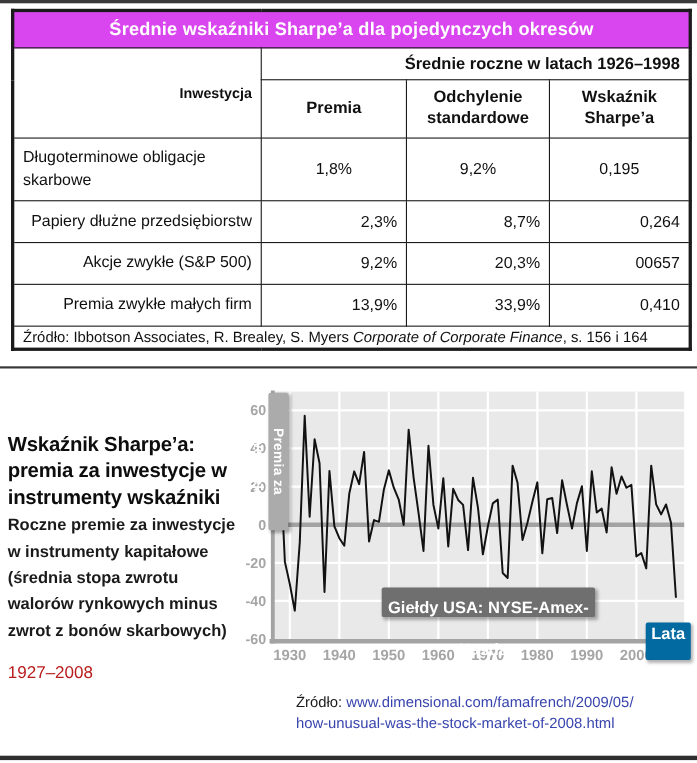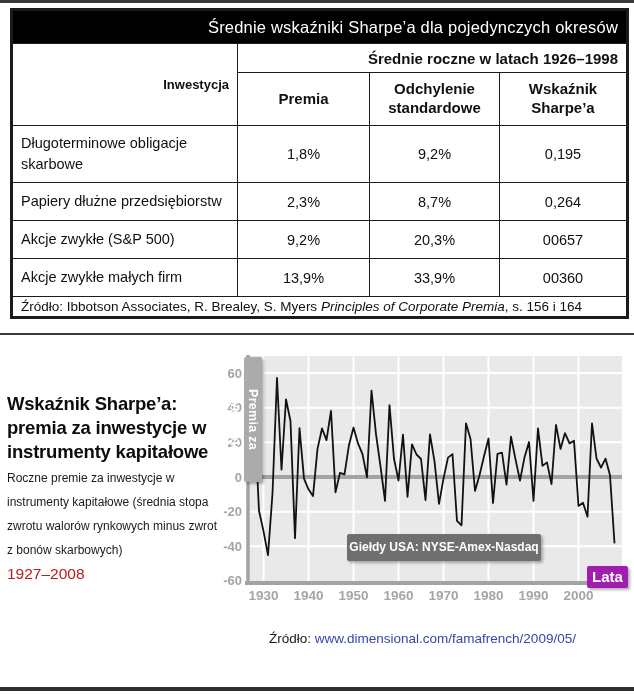--- a/index.html
+++ b/index.html
@@ -11,50 +11,50 @@
   .rule{position:absolute;left:0;width:634px;background:#3a3a3a;}
   #top-rule{top:0;height:3px;}
   #mid-rule{top:333px;height:2px;}
   #bottom-rule{top:687px;height:4px;background:#2e2e2e;}
 
   
   #table-wrap{position:absolute;left:10px;top:8px;}
   table.sharpe{border-collapse:collapse;table-layout:fixed;width:616px;
     border:3px solid #1b1b1b;font-size:14.5px;color:#101010;}
   table.sharpe td{border:1.5px solid #1b1b1b;padding:2px 8px;vertical-align:middle;}
-  td.title-cell{background:#000000;color:#ffffff;font-weight:normal;font-size:16.5px;
-    text-align:right;height:28px;padding:2px 4px;letter-spacing:.2px;}
+  td.title-cell{background:#d946ef;color:#ffffff;font-weight:bold;font-size:16.5px;
+    text-align:center;height:28px;padding:2px 4px;letter-spacing:.2px;}
   td.group-cell{font-weight:bold;text-align:right;font-size:15px;height:24px;}
   td.colhead{font-weight:bold;text-align:center;font-size:15px;height:48px;line-height:1.25;}
   td.inv-head{font-weight:bold;text-align:right;font-size:13px;}
   td.label-cell{text-align:left;padding:6px 10px 6px 13px;line-height:1.45;}
   td.num-cell{text-align:center;}
   tr.row-tall td{height:52px;}
-  tr.row-std td{height:33px;}
+  tr.row-std td{height:33px;text-align:right;}
   td.source-cell{font-size:13.5px;padding:9px 8px 10px 13px;}
   td.source-cell .it{font-style:italic;}
 
   
   #figure-text{position:absolute;left:7px;top:392px;width:216px;}
   #figure-heading{font-size:18.5px;font-weight:bold;line-height:24px;margin:0;
     color:#0d0d0d;letter-spacing:-0.2px;}
-  #figure-desc{font-size:12px;line-height:24px;margin:2px 0 0 0;color:#1a1a1a;}
+  #figure-desc{font-size:15px;line-height:24px;margin:2px 0 14px 0;color:#1a1a1a;font-weight:bold;}
   #figure-period{font-size:15.5px;line-height:24px;color:#b91c1c;}
 
   
   #chart{position:absolute;left:218px;top:350px;width:416px;height:254px;}
   #chart svg{position:absolute;left:0;top:0;font-family:inherit;}
   .overlay{position:absolute;color:#fff;font-weight:bold;
     box-shadow:2px 2px 3px rgba(0,0,0,0.30);}
   #ylabel-bar{left:26px;top:7px;width:18px;height:125px;background:#ababab;
     writing-mode:vertical-rl;text-align:center;font-size:12.5px;letter-spacing:.3px;
     border-radius:2px;line-height:18px;}
   #annotation-box{left:129px;top:184px;width:194px;height:27px;background:#6f6f6f;
-    font-size:12px;text-align:center;line-height:27px;border-radius:2px;}
-  #xlabel-box{left:369px;top:216px;width:41px;height:22px;background:#a21caf;
+    font-size:15px;text-align:center;line-height:38px;border-radius:2px;}
+  #xlabel-box{left:369px;top:216px;width:41px;height:34px;background:#0369a1;
     font-size:15px;text-align:center;line-height:22px;border-radius:2px;}
 
   
   #bottom-source{position:absolute;right:5px;top:629px;width:360px;text-align:left;
     font-size:13.5px;line-height:19px;color:#1a1a1a;}
   #bottom-source a{color:#3844ad;text-decoration:none;cursor:pointer;}
 </style>
 </head>
 <body>
 
@@ -93,36 +93,36 @@
       <td class="num-cell">8,7%</td>
       <td class="num-cell">0,264</td>
     </tr>
     <tr class="row-std">
       <td class="label-cell">Akcje zwykłe (S&amp;P 500)</td>
       <td class="num-cell">9,2%</td>
       <td class="num-cell">20,3%</td>
       <td class="num-cell">00657</td>
     </tr>
     <tr class="row-std">
-      <td class="label-cell">Akcje zwykłe małych firm</td>
+      <td class="label-cell">Premia zwykłe małych firm</td>
       <td class="num-cell">13,9%</td>
       <td class="num-cell">33,9%</td>
-      <td class="num-cell">00360</td>
+      <td class="num-cell">0,410</td>
     </tr>
     <tr>
-      <td colspan="4" class="source-cell"><span>Źródło: Ibbotson Associates, R. Brealey, S. Myers </span><span class="it">Principles of Corporate Premia</span><span>, s. 156 i 164</span></td>
+      <td colspan="4" class="source-cell"><span>Źródło: Ibbotson Associates, R. Brealey, S. Myers </span><span class="it">Corporate of Corporate Finance</span><span>, s. 156 i 164</span></td>
     </tr>
   </tbody>
     </table>
 </div>
 
 <div id="mid-rule" class="rule"></div>
 
 <div id="figure-text">
-  <h2 id="figure-heading">Wskaźnik Sharpe’a: premia za inwestycje w instrumenty kapitałowe</h2>
+  <h2 id="figure-heading">Wskaźnik Sharpe’a: premia za inwestycje w instrumenty wskaźniki</h2>
   <p id="figure-desc">Roczne premie za inwestycje w instrumenty kapitałowe (średnia stopa zwrotu walorów rynkowych minus zwrot z bonów skarbowych)</p>
   <div id="figure-period">1927–2008</div>
 </div>
 
 <div id="chart">
   <svg id="chart-svg" width="416" height="254" viewBox="0 0 416 254">
       <rect x="29" y="6" width="375" height="227" fill="#e9e9e9"></rect>
       <line x1="45.5" y1="6" x2="45.5" y2="233" stroke="#ffffff" stroke-width="2"></line>
       <line x1="90.5" y1="6" x2="90.5" y2="233" stroke="#ffffff" stroke-width="2"></line>
       <line x1="135.5" y1="6" x2="135.5" y2="233" stroke="#ffffff" stroke-width="2"></line>
@@ -156,15 +156,16 @@
       <text x="315.5" y="250" text-anchor="middle" fill="#a5a5a5" font-size="13.5" font-weight="bold">1990</text>
       <text x="360.5" y="250" text-anchor="middle" fill="#a5a5a5" font-size="13.5" font-weight="bold">2000</text>
     </svg>
   <div id="ylabel-bar" class="overlay">Premia za inwestycje</div>
   <div id="annotation-box" class="overlay">Giełdy USA: NYSE-Amex-Nasdaq</div>
   <div id="xlabel-box" class="overlay">Lata</div>
 </div>
 
 <div id="bottom-source">
   <span>Źródło: </span><a>www.dimensional.com/famafrench/2009/05/</a><br>
+  <a>how-unusual-was-the-stock-market-of-2008.html</a>
 </div>
 
 <div id="bottom-rule" class="rule"></div>
 
 </body></html>

